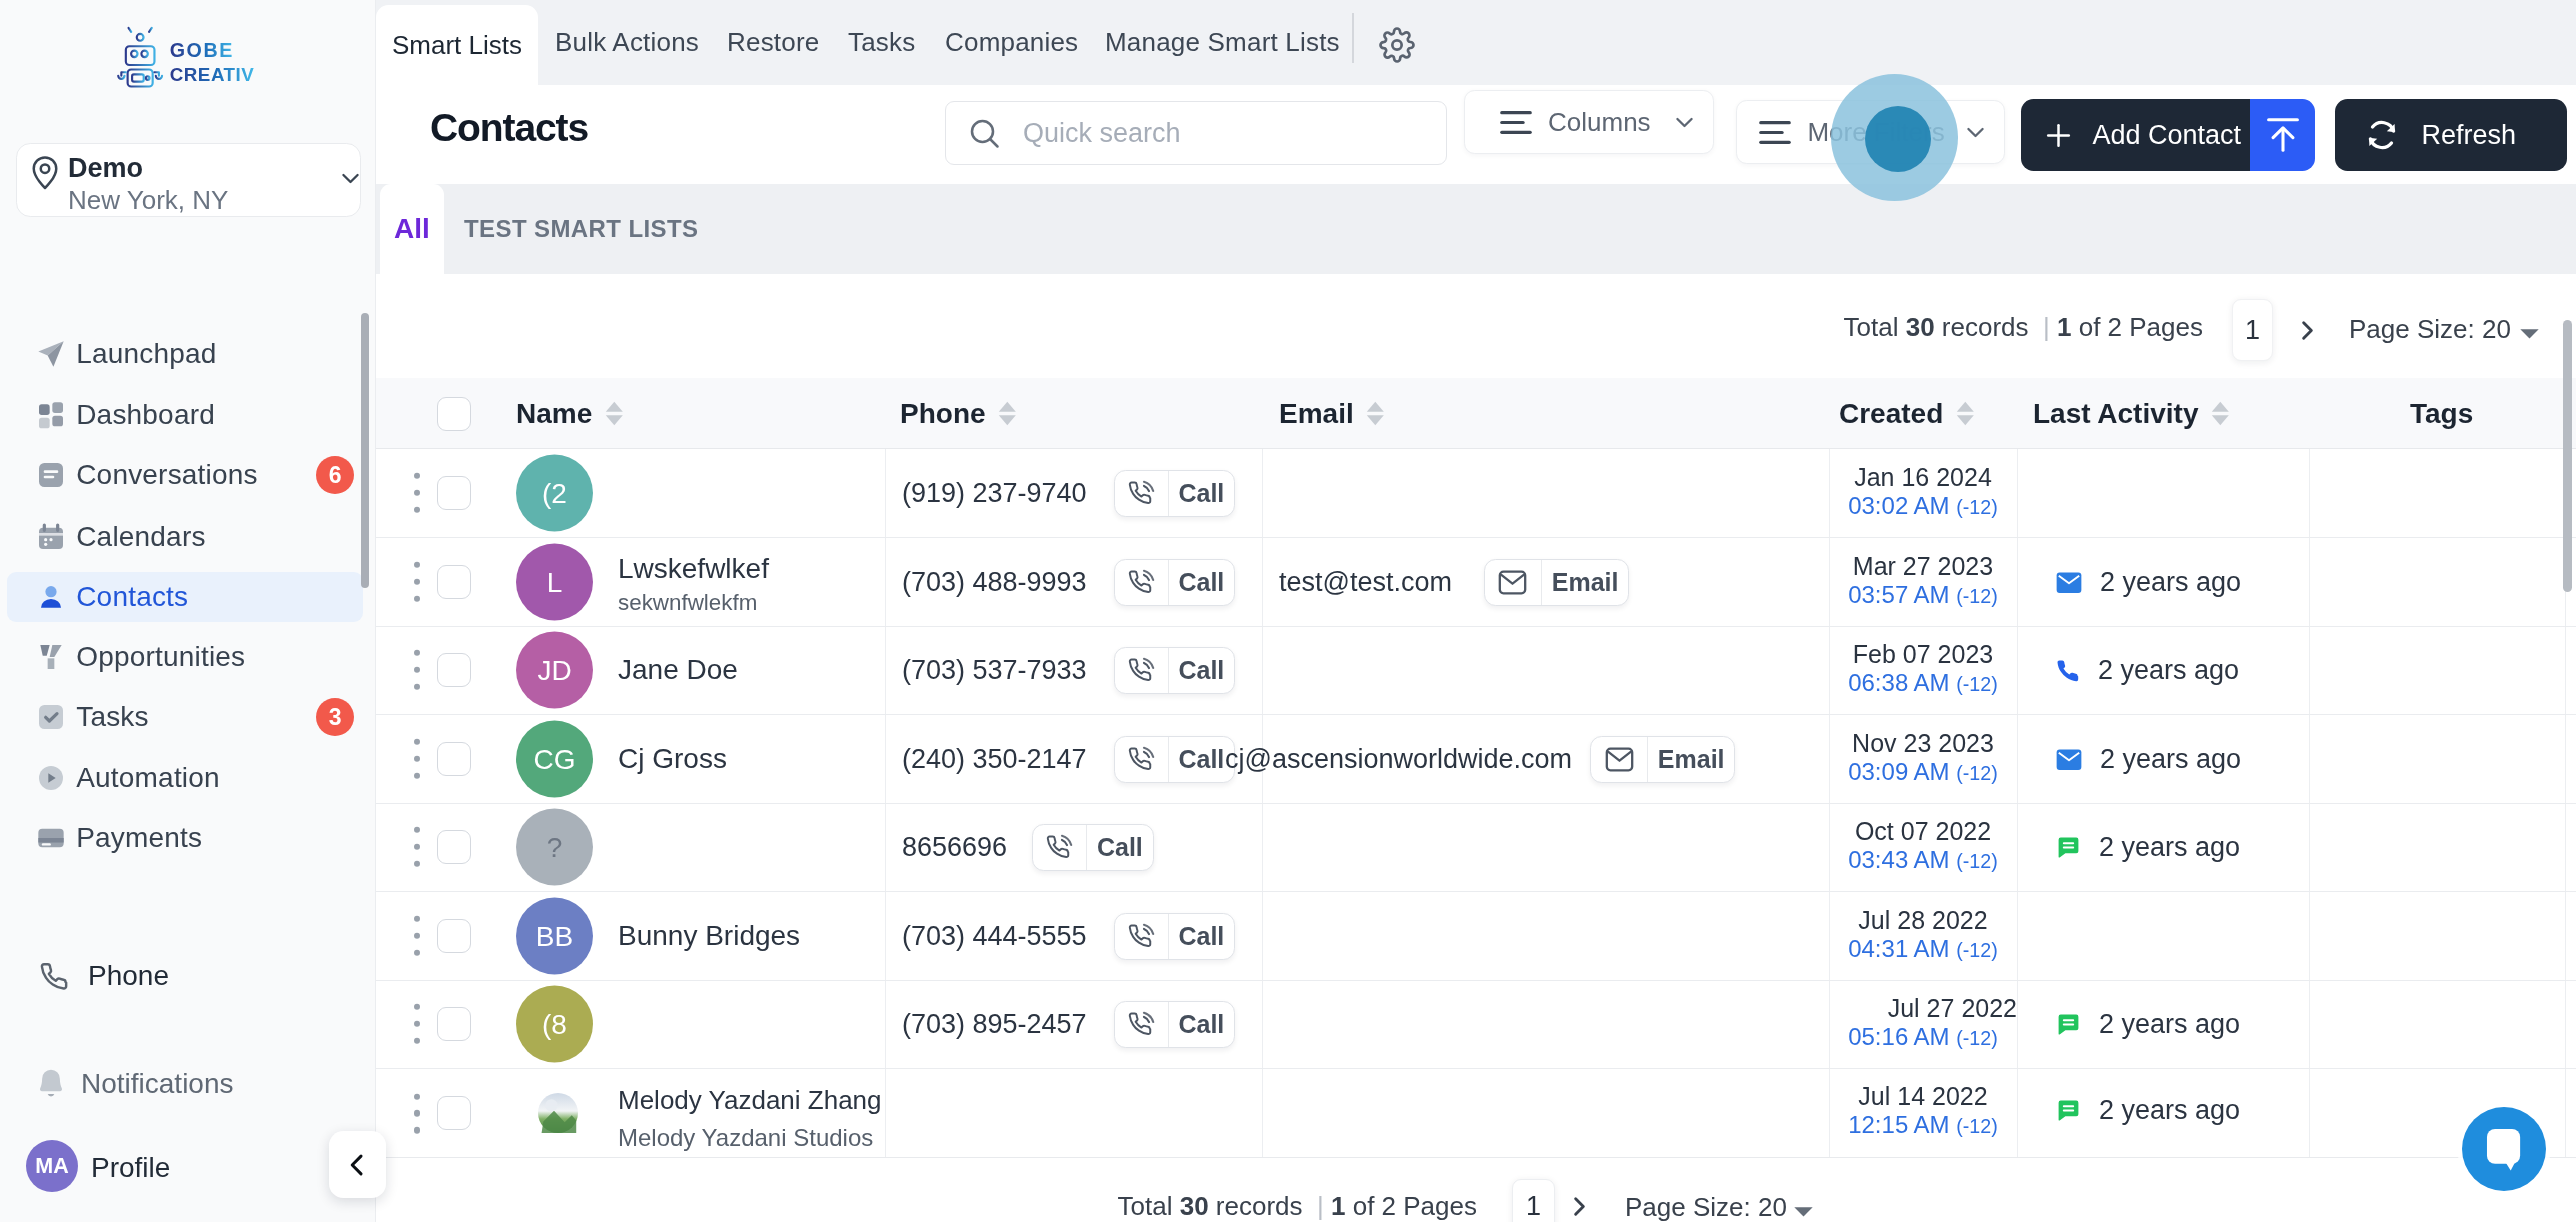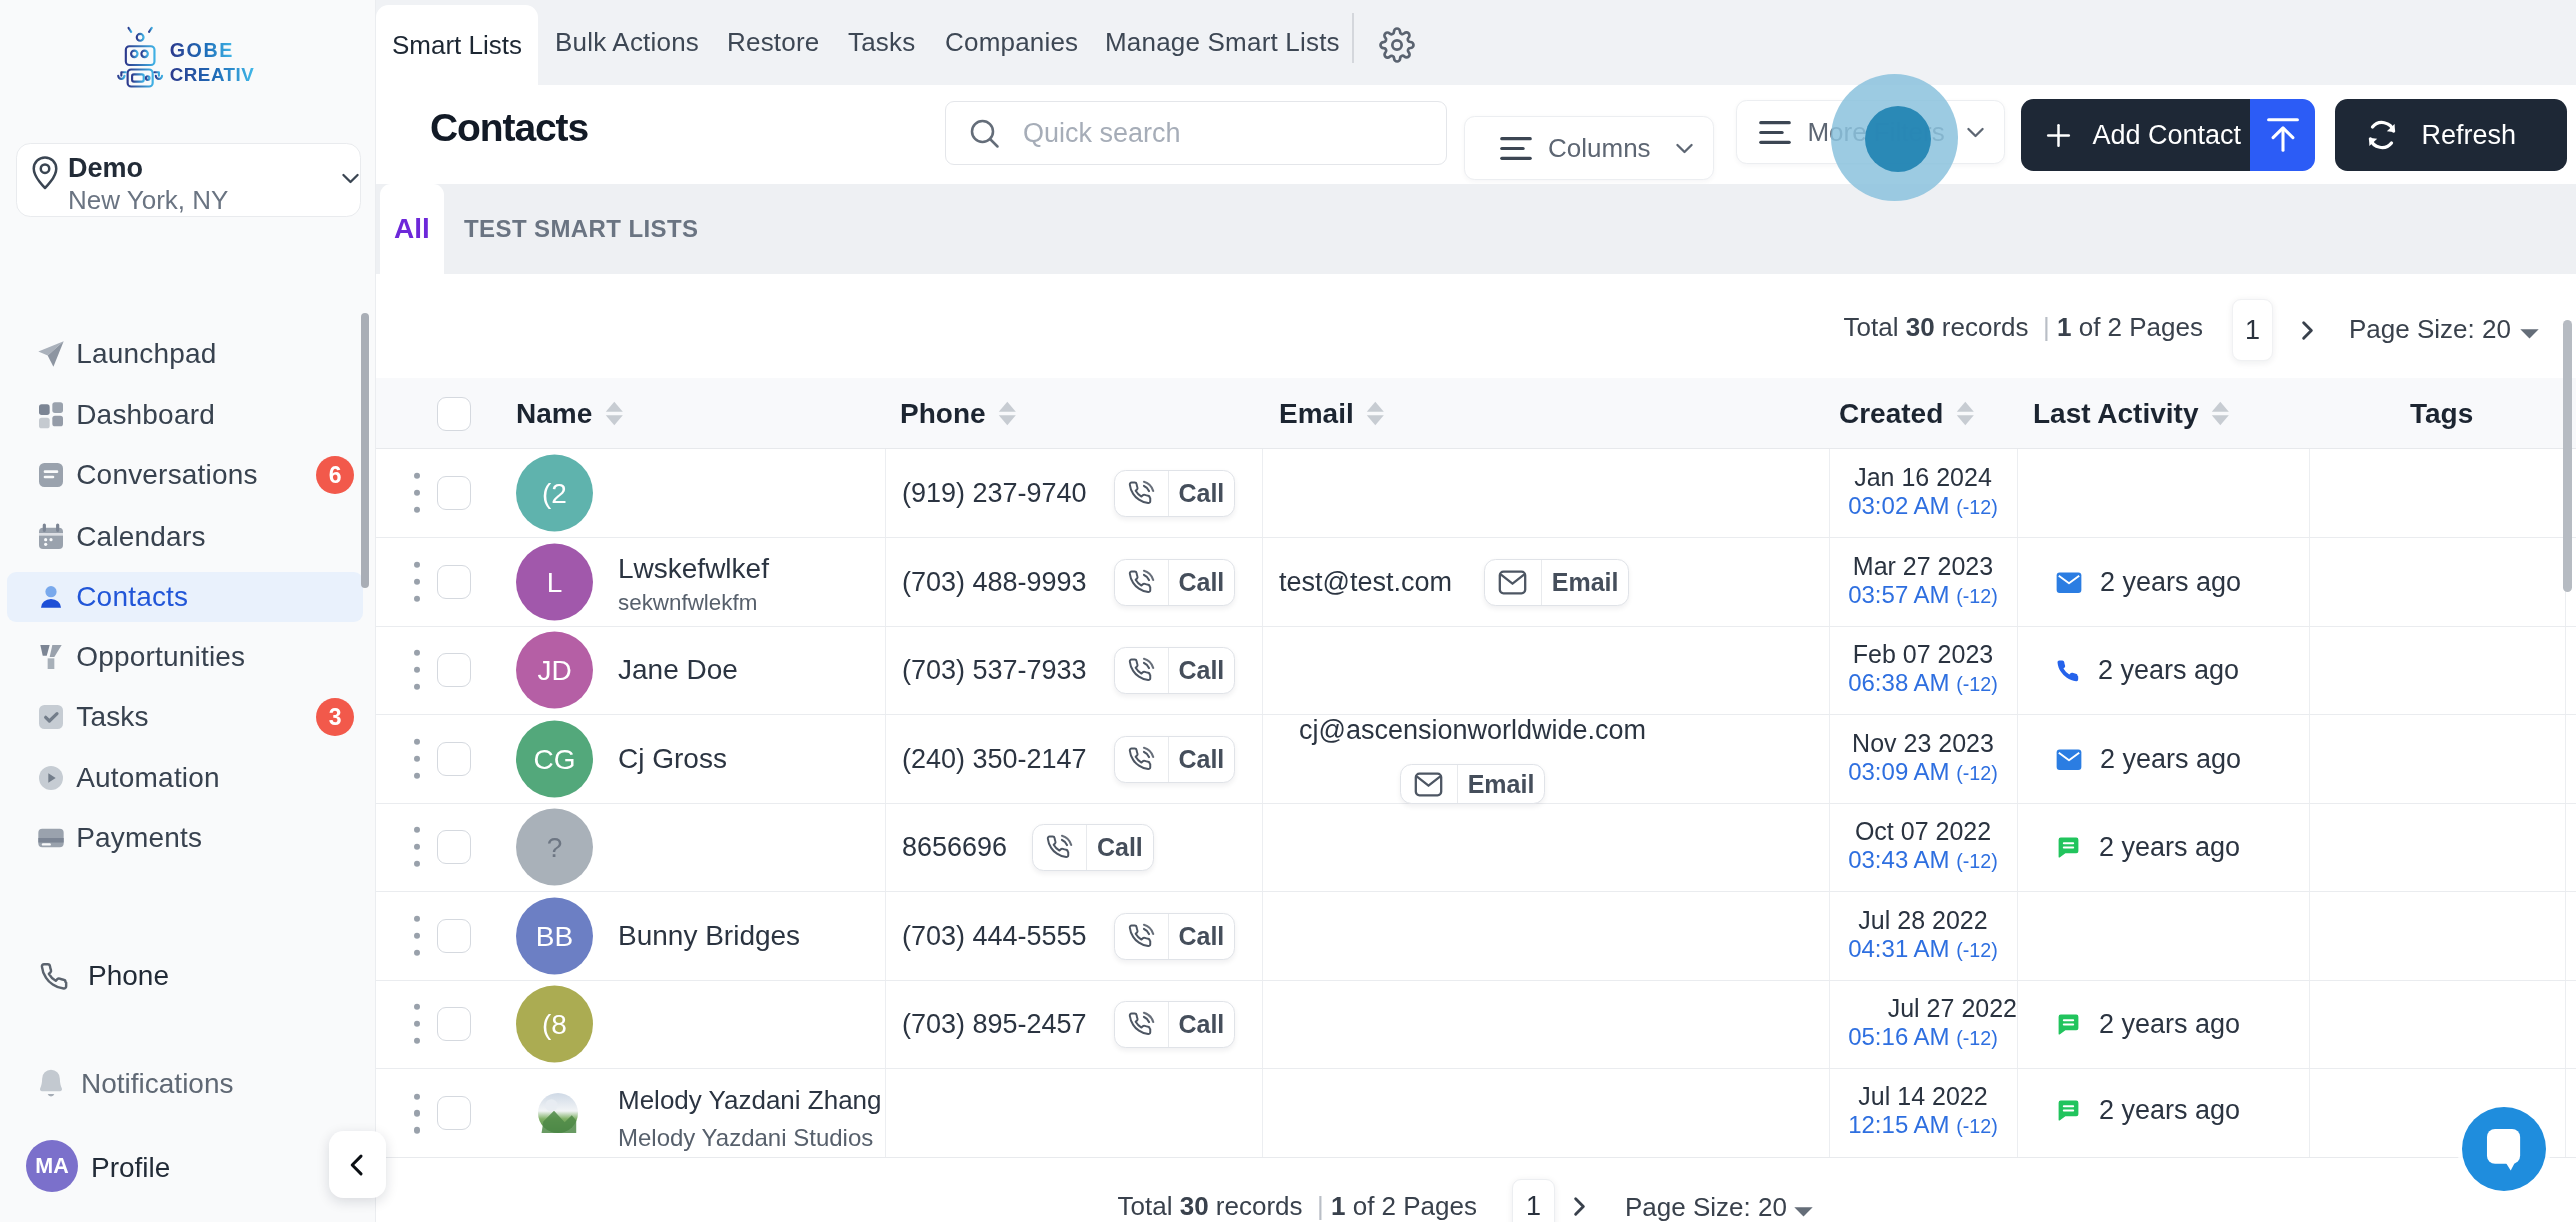--- a/index.html
+++ b/index.html
@@ -74,21 +74,21 @@
   <div class="abs" id="header"></div>
   <div class="abs" style="left:430px;top:106px;font-size:39px;font-weight:bold;color:#121a26;letter-spacing:-1.1px;">Contacts</div>
 
   <div class="abs" style="left:945px;top:101px;width:502px;height:64px;background:#fff;border:1.8px solid #e4e6ea;border-radius:9px;"></div>
   <svg class="abs" style="left:966px;top:115px;" width="36" height="36" viewBox="0 0 24 24" fill="none" stroke="#646d79" stroke-width="1.7" stroke-linecap="round">
       <circle cx="11" cy="11" r="7"></circle>
       <path d="M16 16 L21 21"></path>
     </svg>
   <div class="abs" style="left:1023px;top:118px;font-size:27px;color:#a6adb8;">Quick search</div>
 
-  <div class="btn-light" style="left:1464px;top:116px;width:250px;height:64px;">
+  <div class="btn-light" style="left:1464px;top:90px;width:250px;height:64px;">
     <svg style="margin-left:35px;" width="32" height="27" viewBox="0 0 36 30">
         <g stroke="#3c4653" stroke-width="3.6" stroke-linecap="round">
           <path d="M2 4 h32"></path>
           <path d="M2 15 h24"></path>
           <path d="M2 26 h32"></path>
         </g>
       </svg>
     <span style="margin-left:16px;font-size:26px;color:#5d6673;">Columns</span>
     <svg style="margin-left:22.4px;" width="23" height="23" viewBox="0 0 26 26" fill="none" stroke="#5d6673" stroke-width="2.6" stroke-linecap="round" stroke-linejoin="round">
         <path d="M5 9 l8 8 l8 -8"></path>
@@ -305,21 +305,21 @@
             <span class="icn">
               <svg width="27" height="27" viewBox="0 0 24 24" fill="none" stroke="#4d5663" stroke-width="1.9" stroke-linecap="round" stroke-linejoin="round">
                 <path d="M14.2 5.3 a8 8 0 0 1 4.5 4.5"></path>
                 <path d="M14.2 1.6 a12 12 0 0 1 8.2 8.2" opacity=".85"></path>
                 <path d="M20.5 16.5 v3 a1.8 1.8 0 0 1 -2 1.8 c-3.2 -.35 -6.3 -1.5 -8.9 -3.3 a18 18 0 0 1 -5.6 -5.6 C2.2 9.8 1.1 6.7 .75 3.5 A1.8 1.8 0 0 1 2.5 1.5 h3 a1.8 1.8 0 0 1 1.8 1.55 c.14 1.1 .42 2.2 .8 3.2 a1.8 1.8 0 0 1 -.4 1.9 l-1.3 1.3 a15 15 0 0 0 5.6 5.6 l1.3 -1.3 a1.8 1.8 0 0 1 1.9 -.4 c1 .38 2.1 .66 3.2 .8 a1.8 1.8 0 0 1 1.55 1.85 Z" transform="scale(.92)translate(1,1)"></path>
               </svg>
             </span>
             <span class="lbl">Call</span>
           </span>
     </div>
-    <div class="cellflex" style="left:923px;gap:18px;flex-direction:column;">
+    <div class="cellflex" style="left:849px;gap:18px;">
       <span class="ph">cj@ascensionworldwide.com</span>
       <span class="pill">
             <span class="icn" style="width:57px;">
               <svg width="29" height="27" viewBox="0 0 24 22" fill="none" stroke="#4d5663" stroke-width="1.9" stroke-linecap="round" stroke-linejoin="round">
                 <rect x="1.5" y="2" width="21" height="18" rx="3"></rect>
                 <path d="M2.5 4.5 L12 12 L21.5 4.5"></path>
               </svg>
             </span>
             <span class="lbl">Email</span>
           </span>

